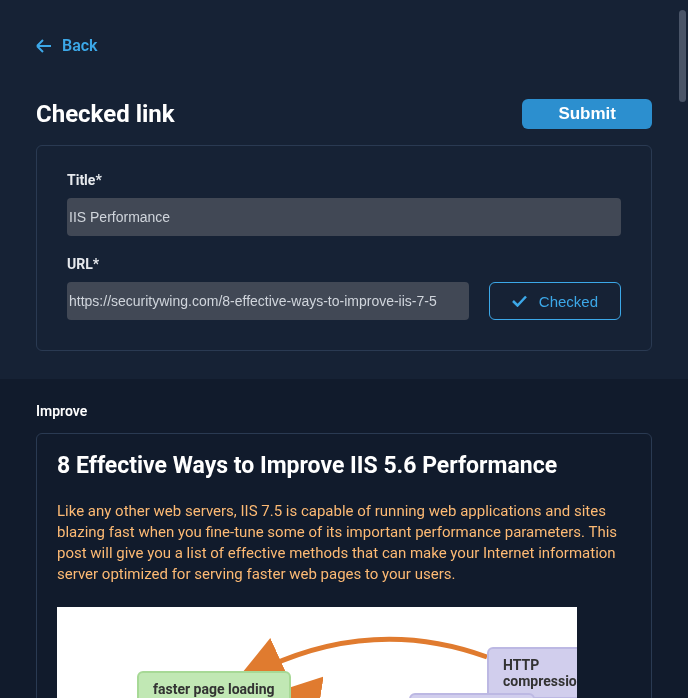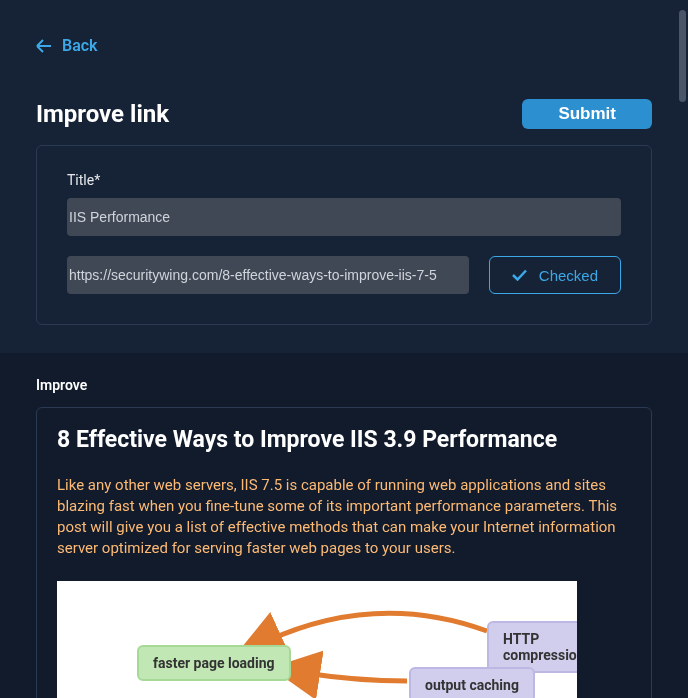--- a/index.html
+++ b/index.html
@@ -54,21 +54,21 @@
       cursor: pointer;
     }
     .form-panel {
       margin: 0 36px;
       border: 1px solid #2a3a52;
       border-radius: 6px;
       padding: 26px 30px 30px 30px;
     }
     .field-label {
       font-size: 14px;
-      font-weight: 400;
+      font-weight: 700;
       margin-bottom: 10px;
       color: #e6e9ed;
     }
     .text-input {
       width: 100%;
       background: #414855;
       border: none;
       border-radius: 4px;
       padding: 11px 2px;
       color: #d0d5dc;
@@ -146,48 +146,49 @@
 <div class="scrollbar"></div>
 
 <div class="back-link">
   <svg class="back-arrow" viewBox="0 0 16 14" fill="none" stroke="#3CA8E8" stroke-width="2">
     <path d="M15 7H1M1 7L7 1M1 7L7 13"></path>
   </svg>
   <span>Back</span>
 </div>
 
 <div class="header-row">
-  <h1 class="page-title">Improve link</h1>
+  <h1 class="page-title">Checked link</h1>
   <button class="submit-btn">Submit</button>
 </div>
 
 <div class="form-panel">
   <div class="field-group">
     <div class="field-label">Title*</div>
     <input class="text-input" type="text" value="IIS Performance" style="">
   </div>
   <div>
+    <div class="field-label">URL*</div>
     <div class="url-row">
       <div class="url-input-wrap">
         <input class="text-input" type="text" value="https://securitywing.com/8-effective-ways-to-improve-iis-7-5" style="">
       </div>
       <button class="checked-btn">
         <svg class="check-icon" viewBox="0 0 15 12" fill="none" stroke="#3CA8E8" stroke-width="2.5">
           <path d="M1 6L5.5 10.5L14 1.5"></path>
         </svg>
         <span>Checked</span>
       </button>
     </div>
   </div>
 </div>
 
 <div class="preview-section">
   <div class="preview-label">Improve</div>
   <div class="preview-panel">
-    <h2 class="preview-title">8 Effective Ways to Improve IIS 3.9 Performance</h2>
+    <h2 class="preview-title">8 Effective Ways to Improve IIS 5.6 Performance</h2>
     <p class="preview-desc">Like any other web servers, IIS 7.5 is capable of running web applications and sites blazing fast when you fine-tune some of its important performance parameters. This post will give you a list of effective methods that can make your Internet information server optimized for serving faster web pages to your users.</p>
     <div class="diagram">
       <svg width="520" height="132" style="position:absolute;top:0;left:0">
         <defs>
           <marker id="ah" markerWidth="10" markerHeight="10" refX="3" refY="5" orient="auto">
             <path d="M0,0 L10,5 L0,10 Z" fill="#e07b2f"></path>
           </marker>
         </defs>
         <path d="M 430 50 Q 320 10 210 60" stroke="#e07b2f" stroke-width="5" fill="none" marker-end="url(#ah)"></path>
         <path d="M 350 100 Q 300 100 248 92" stroke="#e07b2f" stroke-width="5" fill="none" marker-end="url(#ah)"></path>

